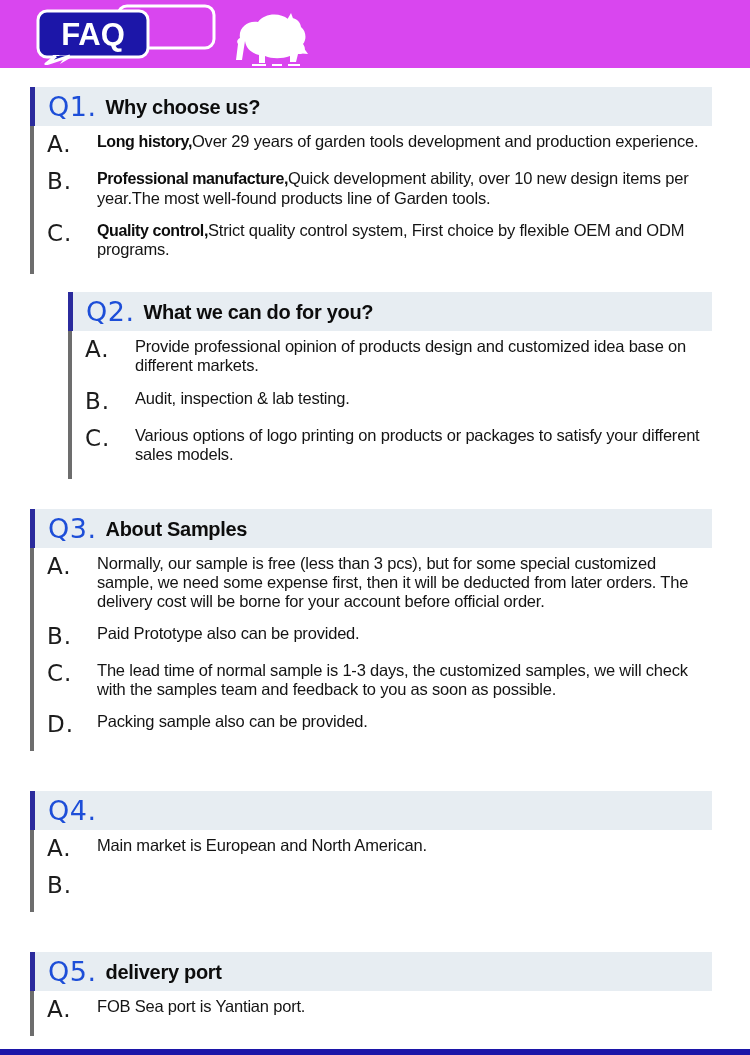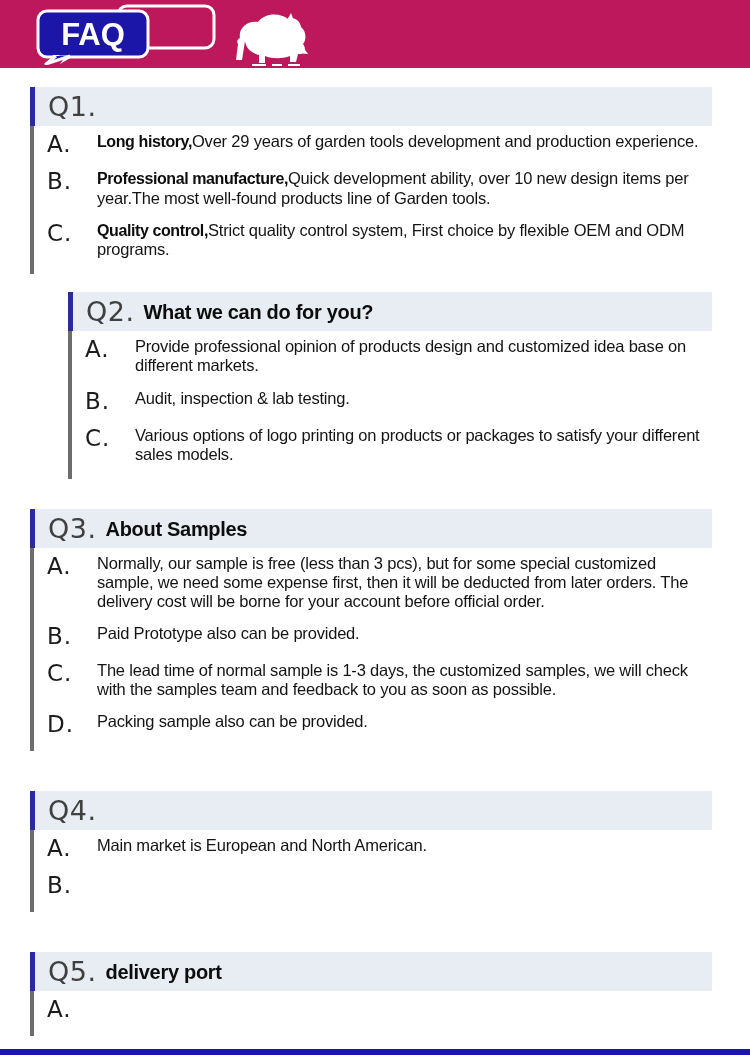--- a/index.html
+++ b/index.html
@@ -4,21 +4,21 @@
 <style>
   * { margin:0; padding:0; box-sizing:border-box; }
   html,body { background:#ffffff; }
   body {
     width:750px; height:1055px; position:relative; overflow:hidden;
     font-family:"Liberation Sans", sans-serif; color:#151515;
   }
 
   
   .header {
-    height:68px; background:#be185d;
+    height:68px; background:#d946ef;
     display:flex; align-items:center; padding-left:26px;
   }
   .bubble-svg { display:block; }
   .brand {
     color:#ffffff; font-weight:bold; font-size:25px; letter-spacing:1.5px;
     margin-left:10px; font-style:italic; white-space:nowrap;
   }
   .reg { font-size:10px; vertical-align:super; margin-left:1px; font-style:normal; }
   .rhino-svg { display:block; margin-left:4px; margin-top:6px; }
 
@@ -32,21 +32,21 @@
 
   .section { margin-bottom:18px; }
   .section.gap-md { margin-bottom:30px;padding-left:38px; }
   .section.gap-lg { margin-bottom:40px; }
 
   .sec-head {
     display:flex; align-items:center; height:39px;
     background:#e7edf2; border-left:5px solid #2b2b9d; padding-left:13px;
   }
   .qnum {
-    color:#404040; font-size:27px; line-height:1; letter-spacing:0.5px;
+    color:#1d4ed8; font-size:27px; line-height:1; letter-spacing:0.5px;
     font-family:"DejaVu Sans", sans-serif; font-weight:400;text-align:center;
   }
   .qtitle {
     font-weight:bold; font-size:20px; color:#0d0d0d; margin-left:9px;
     letter-spacing:-0.3px; padding-top:2px;
   }
 
   .sec-items { border-left:4px solid #6d6d6d; padding-top:6px; padding-bottom:2px; }
   .item { display:flex; align-items:flex-start; margin-bottom:13px; }
   .letter {
@@ -80,20 +80,21 @@
     <path d="M57 12 L61 5 L64 13 Z" fill="#ffffff"></path>
     <path d="M22 57 h14 M42 57 h10 M58 57 h12" stroke="#ffffff" stroke-width="2"></path>
   </svg>
 </div>
 
 <div class="content">
 
   <div class="section">
     <div class="sec-head">
       <span class="qnum">Q1.</span>
+      <span class="qtitle">Why choose us?</span>
     </div>
     <div class="sec-items">
       <div class="item">
         <span class="letter">A.</span>
         <p class="itext"><span class="lead">Long history,</span><span>Over 29 years of garden tools development and production experience.</span></p>
       </div>
       <div class="item">
         <span class="letter">B.</span>
         <p class="itext"><span class="lead">Professional manufacture,</span><span>Quick development ability, over 10 new design items per year.The most well-found products line of Garden tools.</span></p>
       </div>
@@ -166,20 +167,21 @@
   </div>
 
   <div class="section">
     <div class="sec-head">
       <span class="qnum">Q5.</span>
       <span class="qtitle">delivery port</span>
     </div>
     <div class="sec-items">
       <div class="item">
         <span class="letter">A.</span>
+        <p class="itext">FOB Sea port is Yantian port.</p>
       </div>
 
     </div>
   </div>
 
 </div>
 
 <div class="footer-bar"></div>
 
 </body></html>

